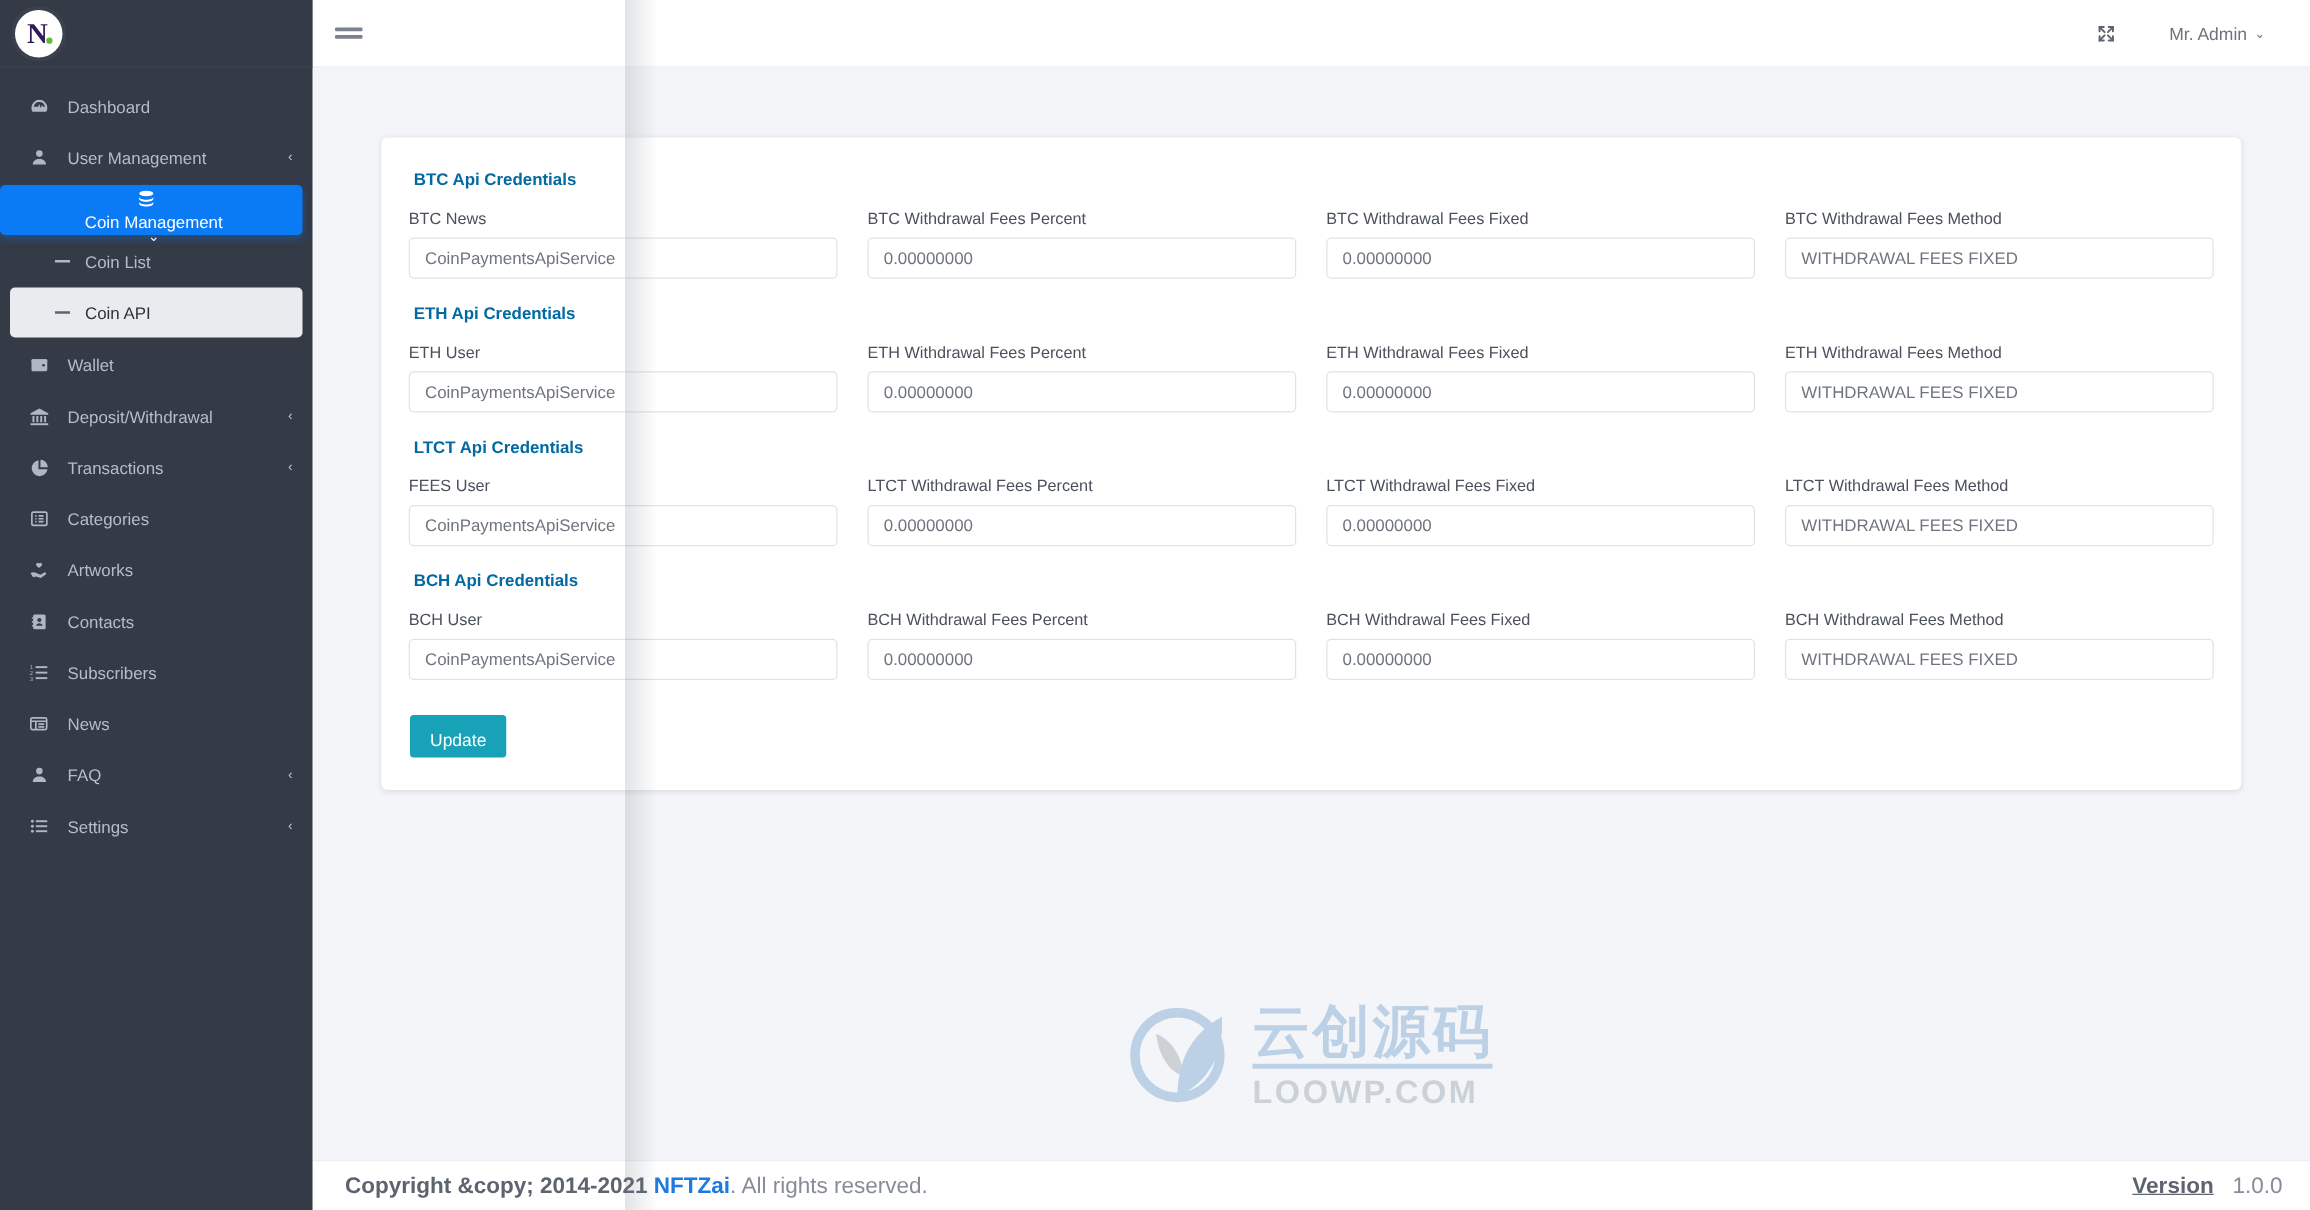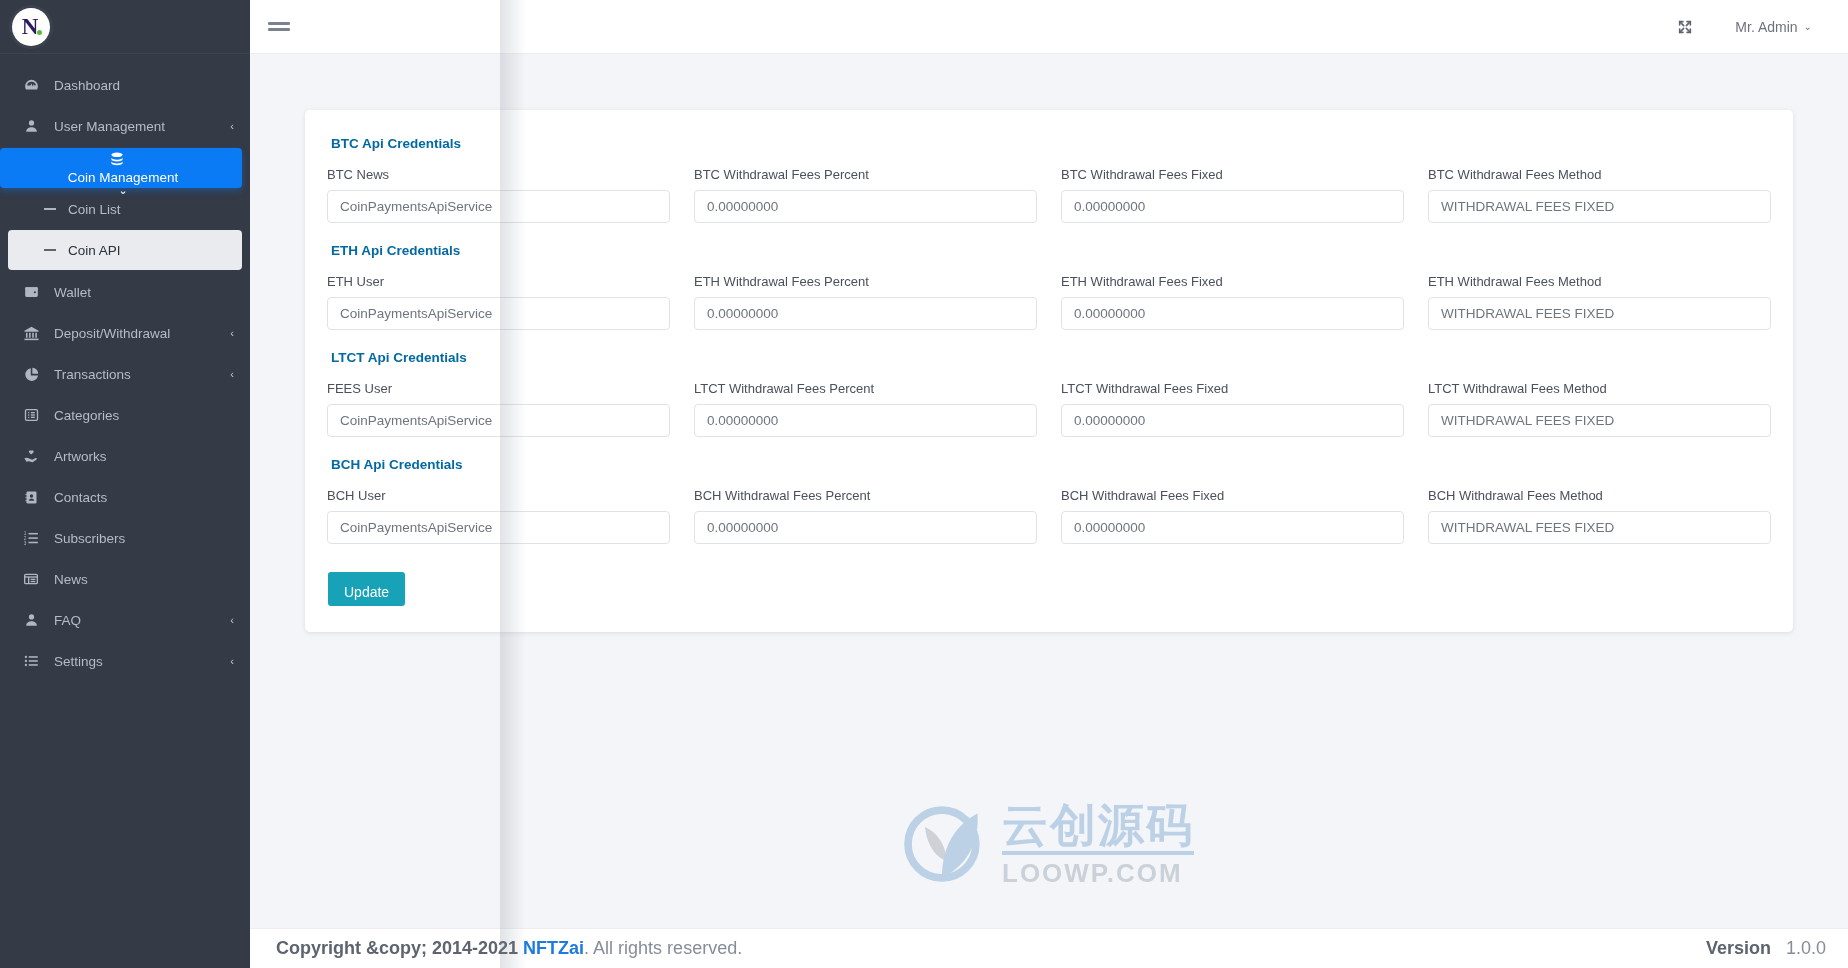--- a/index.html
+++ b/index.html
@@ -214,21 +214,21 @@
     background: #ffffff;
     border-top: 1px solid #eceef1;
     display: flex; align-items: center;
     padding: 0 22px 0 26px;
     font-size: 18px; color: #868d99;
     position: relative; z-index: 12;
   }
   .footer .cp-strong { font-weight: bold; color: #5d646f; }
   .footer .brandlink { color: #1e7ae0; font-weight: bold; }
   .footer .right { margin-left: auto; color: #868d99; }
-  .footer .right b { color: #5d646f; }
+  .footer .right b { color: #5d646f; text-decoration: underline; }
 </style>
 </head>
 <body>
 
 <div class="app">
 
   <aside class="sidebar">
 
     <div class="brand">
       <div class="brand-logo">

